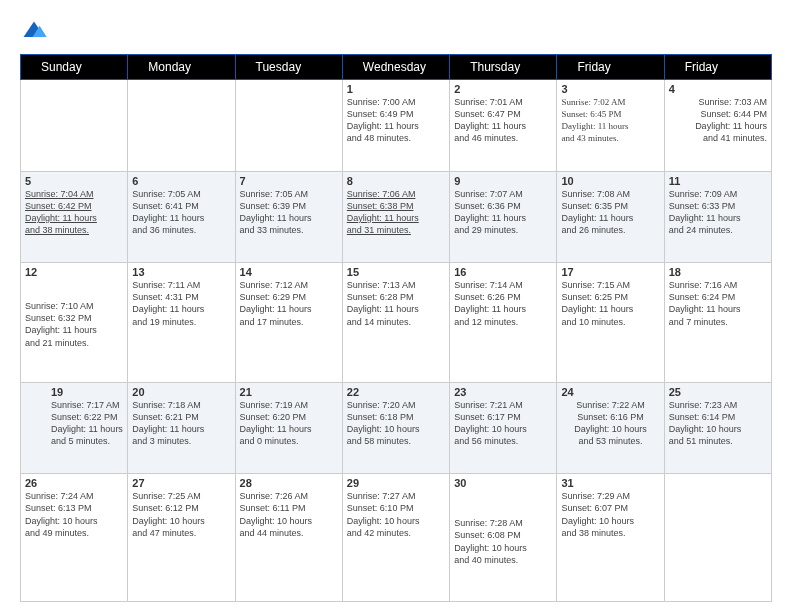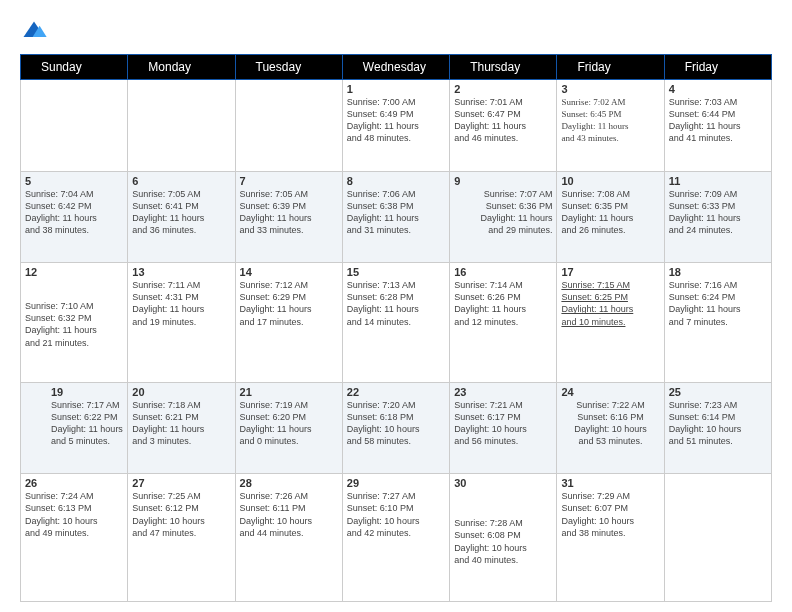--- a/index.html
+++ b/index.html
@@ -157,58 +157,58 @@
           </td>
           <td>
             <span class="day-num">3</span>
             <div class="day-info" style="white-space: pre-line; font-family: Liberation Serif, serif;">Sunrise: 7:02 AM
 Sunset: 6:45 PM
 Daylight: 11 hours
 and 43 minutes.</div>
           </td>
           <td>
             <span class="day-num">4</span>
-            <div class="day-info" style="white-space: pre-line;">Sunrise: 7:03 AM
+            <div class="day-info" style="white-space: pre-line; text-align: right;">Sunrise: 7:03 AM
 Sunset: 6:44 PM
 Daylight: 11 hours
 and 41 minutes.</div>
           </td>
         </tr>
         <tr>
           <td style="background: rgb(240, 244, 248);">
             <span class="day-num">5</span>
-            <div class="day-info" style="white-space: pre-line;">Sunrise: 7:04 AM
+            <div class="day-info" style="white-space: pre-line; text-decoration: underline;">Sunrise: 7:04 AM
 Sunset: 6:42 PM
 Daylight: 11 hours
 and 38 minutes.</div>
           </td>
           <td style="background: rgb(240, 244, 248);">
             <span class="day-num">6</span>
             <div class="day-info" style="white-space: pre-line;">Sunrise: 7:05 AM
 Sunset: 6:41 PM
 Daylight: 11 hours
 and 36 minutes.</div>
           </td>
           <td style="background: rgb(240, 244, 248);">
             <span class="day-num">7</span>
             <div class="day-info" style="white-space: pre-line;">Sunrise: 7:05 AM
 Sunset: 6:39 PM
 Daylight: 11 hours
 and 33 minutes.</div>
           </td>
           <td style="background: rgb(240, 244, 248);">
             <span class="day-num">8</span>
-            <div class="day-info" style="white-space: pre-line;">Sunrise: 7:06 AM
+            <div class="day-info" style="white-space: pre-line; text-decoration: underline;">Sunrise: 7:06 AM
 Sunset: 6:38 PM
 Daylight: 11 hours
 and 31 minutes.</div>
           </td>
           <td style="background: rgb(240, 244, 248);">
             <span class="day-num">9</span>
-            <div class="day-info" style="white-space: pre-line; text-align: right;">Sunrise: 7:07 AM
+            <div class="day-info" style="white-space: pre-line;">Sunrise: 7:07 AM
 Sunset: 6:36 PM
 Daylight: 11 hours
 and 29 minutes.</div>
           </td>
           <td style="background: rgb(240, 244, 248);">
             <span class="day-num">10</span>
             <div class="day-info" style="white-space: pre-line;">Sunrise: 7:08 AM
 Sunset: 6:35 PM
 Daylight: 11 hours
 and 26 minutes.</div>
@@ -252,21 +252,21 @@
           </td>
           <td>
             <span class="day-num">16</span>
             <div class="day-info" style="white-space: pre-line;">Sunrise: 7:14 AM
 Sunset: 6:26 PM
 Daylight: 11 hours
 and 12 minutes.</div>
           </td>
           <td>
             <span class="day-num">17</span>
-            <div class="day-info" style="white-space: pre-line; text-decoration: underline;">Sunrise: 7:15 AM
+            <div class="day-info" style="white-space: pre-line;">Sunrise: 7:15 AM
 Sunset: 6:25 PM
 Daylight: 11 hours
 and 10 minutes.</div>
           </td>
           <td>
             <span class="day-num">18</span>
             <div class="day-info" style="white-space: pre-line;">Sunrise: 7:16 AM
 Sunset: 6:24 PM
 Daylight: 11 hours
 and 7 minutes.</div>

